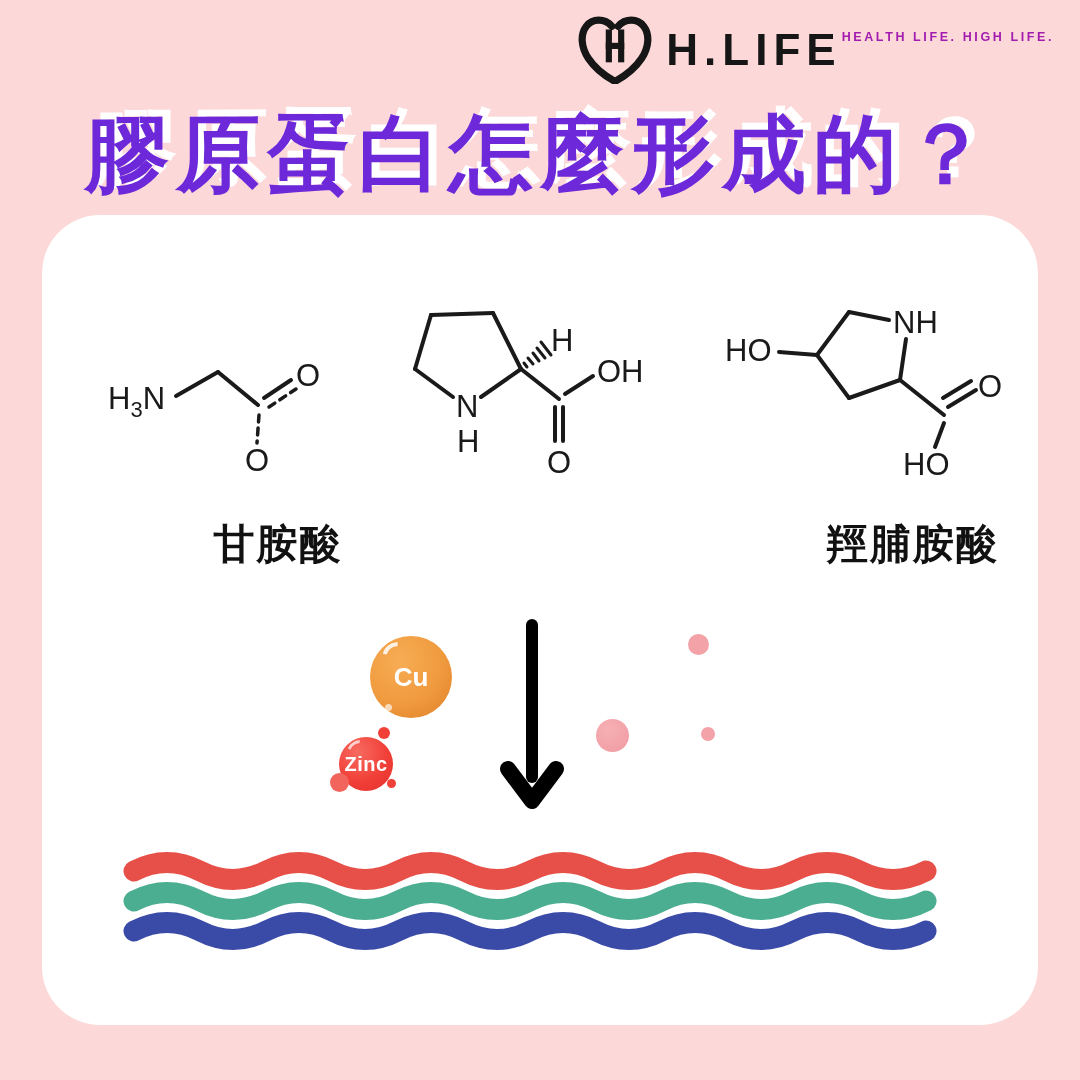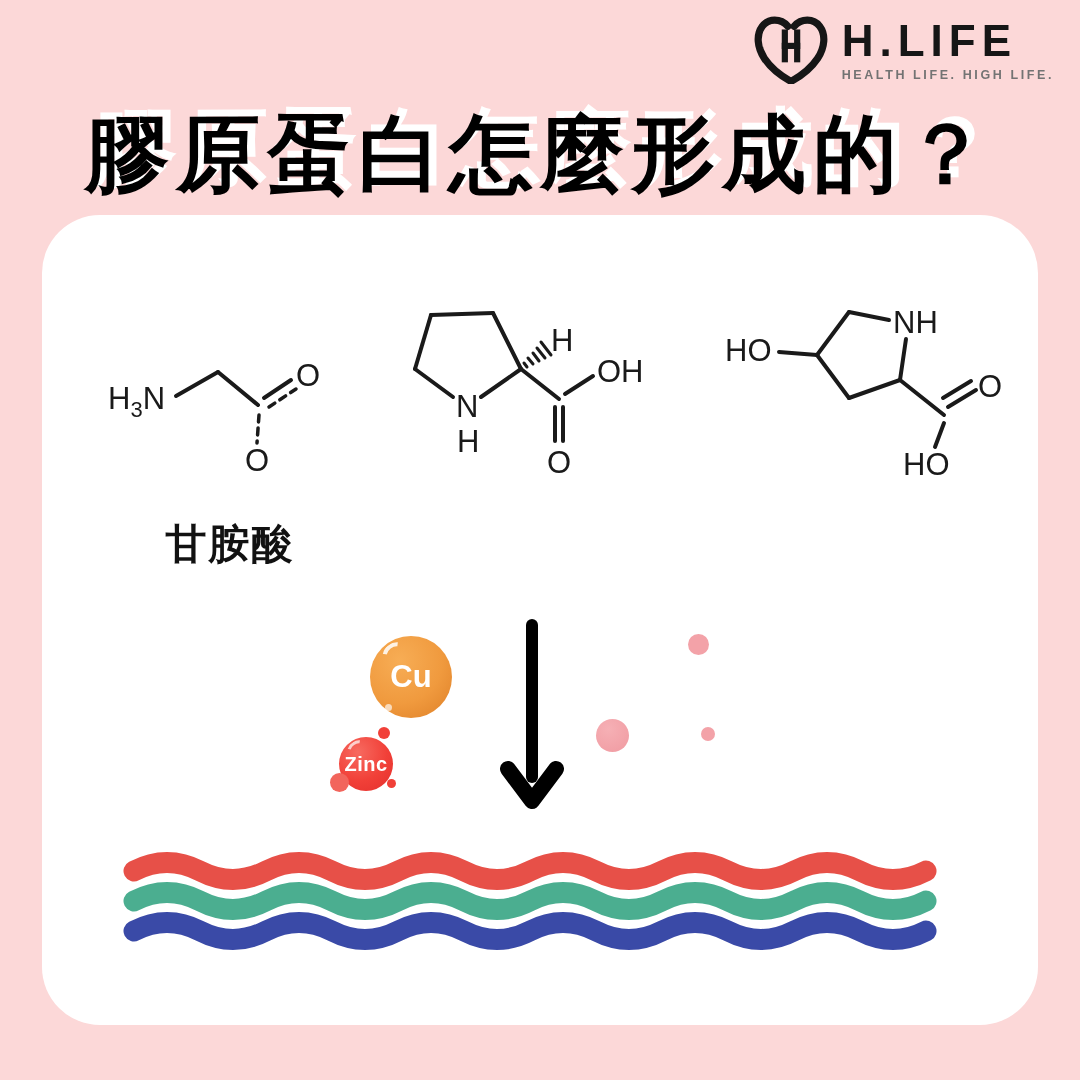--- a/index.html
+++ b/index.html
@@ -8,36 +8,36 @@
     position:relative;
     background:#FCD8D8;
     font-family:"Liberation Sans", sans-serif;
   }
 
   
   .brand {
     position:absolute; top:16px; right:26px;
     display:flex; align-items:center; gap:14px;
   }
-  .brand-text { display:flex; flex-direction:column; align-items:flex-start; }
+  .brand-text { display:flex; flex-direction:row; align-items:flex-start; }
   .brand-name {
     font-size:44px; font-weight:bold; letter-spacing:6px;
     color:#161616; line-height:1.05;
   }
   .brand-tagline {
     font-size:12.5px; font-weight:bold; letter-spacing:2.6px;
-    color:#737373; margin-top:3px;
+    color:#a21caf; margin-top:3px;
   }
 
   
   .page-title {
     position:absolute; top:98px; left:0; width:100%;
     text-align:center;
     font-size:84px; font-weight:900; letter-spacing:7px;
-    color:#000000;
+    color:#6d28d9;
     text-shadow:8px -7px 0 #FFFFFF;
     white-space:nowrap;
   }
 
   
   .card {
     position:absolute; left:42px; top:215px;
     width:996px; height:810px;
     background:#FFFFFF; border-radius:58px;
   }
@@ -50,35 +50,35 @@
   .mol .dash { stroke-dasharray:7 6; stroke-width:3.5; }
   .mol .hash { stroke-width:3; }
 
   .mol-glycine       { left:58px;  top:112px; width:240px; height:160px; }
   .mol-proline       { left:355px; top:62px;  width:260px; height:220px; }
   .mol-hydroxyproline{ left:655px; top:78px;  width:320px; height:215px; }
 
   .mol-label {
     top:302px; transform:translateX(-50%);
     font-size:41px; font-weight:bold; color:#111;
-    white-space:nowrap; letter-spacing:2px;
+    white-space:nowrap; letter-spacing:2px;margin-left:48px;
   }
   .mol-label.l1 { left:188px; }
   .mol-label.l2 { left:493px; }
   .mol-label.l3 { left:823px; }
 
   
   .bubble {
     display:flex; align-items:center; justify-content:center;
     border-radius:50%; font-weight:bold;
   }
   .bubble-cu {
     left:328px; top:421px; width:82px; height:82px;
     background:radial-gradient(circle at 36% 30%, #F7AD55 0%, #F09A3E 55%, #DE7F27 100%);
-    color:#fff; font-size:31px;
+    color:#fff; font-size:26px;
   }
   .bubble-cu::before {
     content:""; position:absolute; left:12px; top:7px;
     width:18px; height:14px; border:4px solid transparent;
     border-top-color:rgba(255,255,255,.85); border-radius:50%;
     transform:rotate(-38deg);
   }
   .bubble-cu::after {
     content:""; position:absolute; left:15px; bottom:7px;
     width:7px; height:7px; border-radius:50%;
@@ -192,20 +192,21 @@
     <line x1="152" y1="105" x2="120" y2="62"></line>
     <line x1="203" y1="87" x2="247" y2="122"></line>
     <line x1="251" y1="114" x2="279" y2="97"></line>
     <line x1="246" y1="105" x2="274" y2="88"></line>
     <text x="281" y="104" font-size="31">O</text>
     <line x1="247" y1="130" x2="238" y2="154"></line>
     <text x="206" y="182" font-size="31">HO</text>
   </svg>
 
   <div class="mol-label l1">甘胺酸</div>
+  <div class="mol-label l3">羥脯胺酸</div>
 
   <div class="bubble bubble-cu">
     <span>Cu</span>
   </div>
   <div class="bubble bubble-zinc">
     <span>Zinc</span>
   </div>
   <div class="dot zinc-dot-1"></div>
   <div class="dot zinc-dot-2"></div>
   <div class="dot zinc-dot-3"></div>

